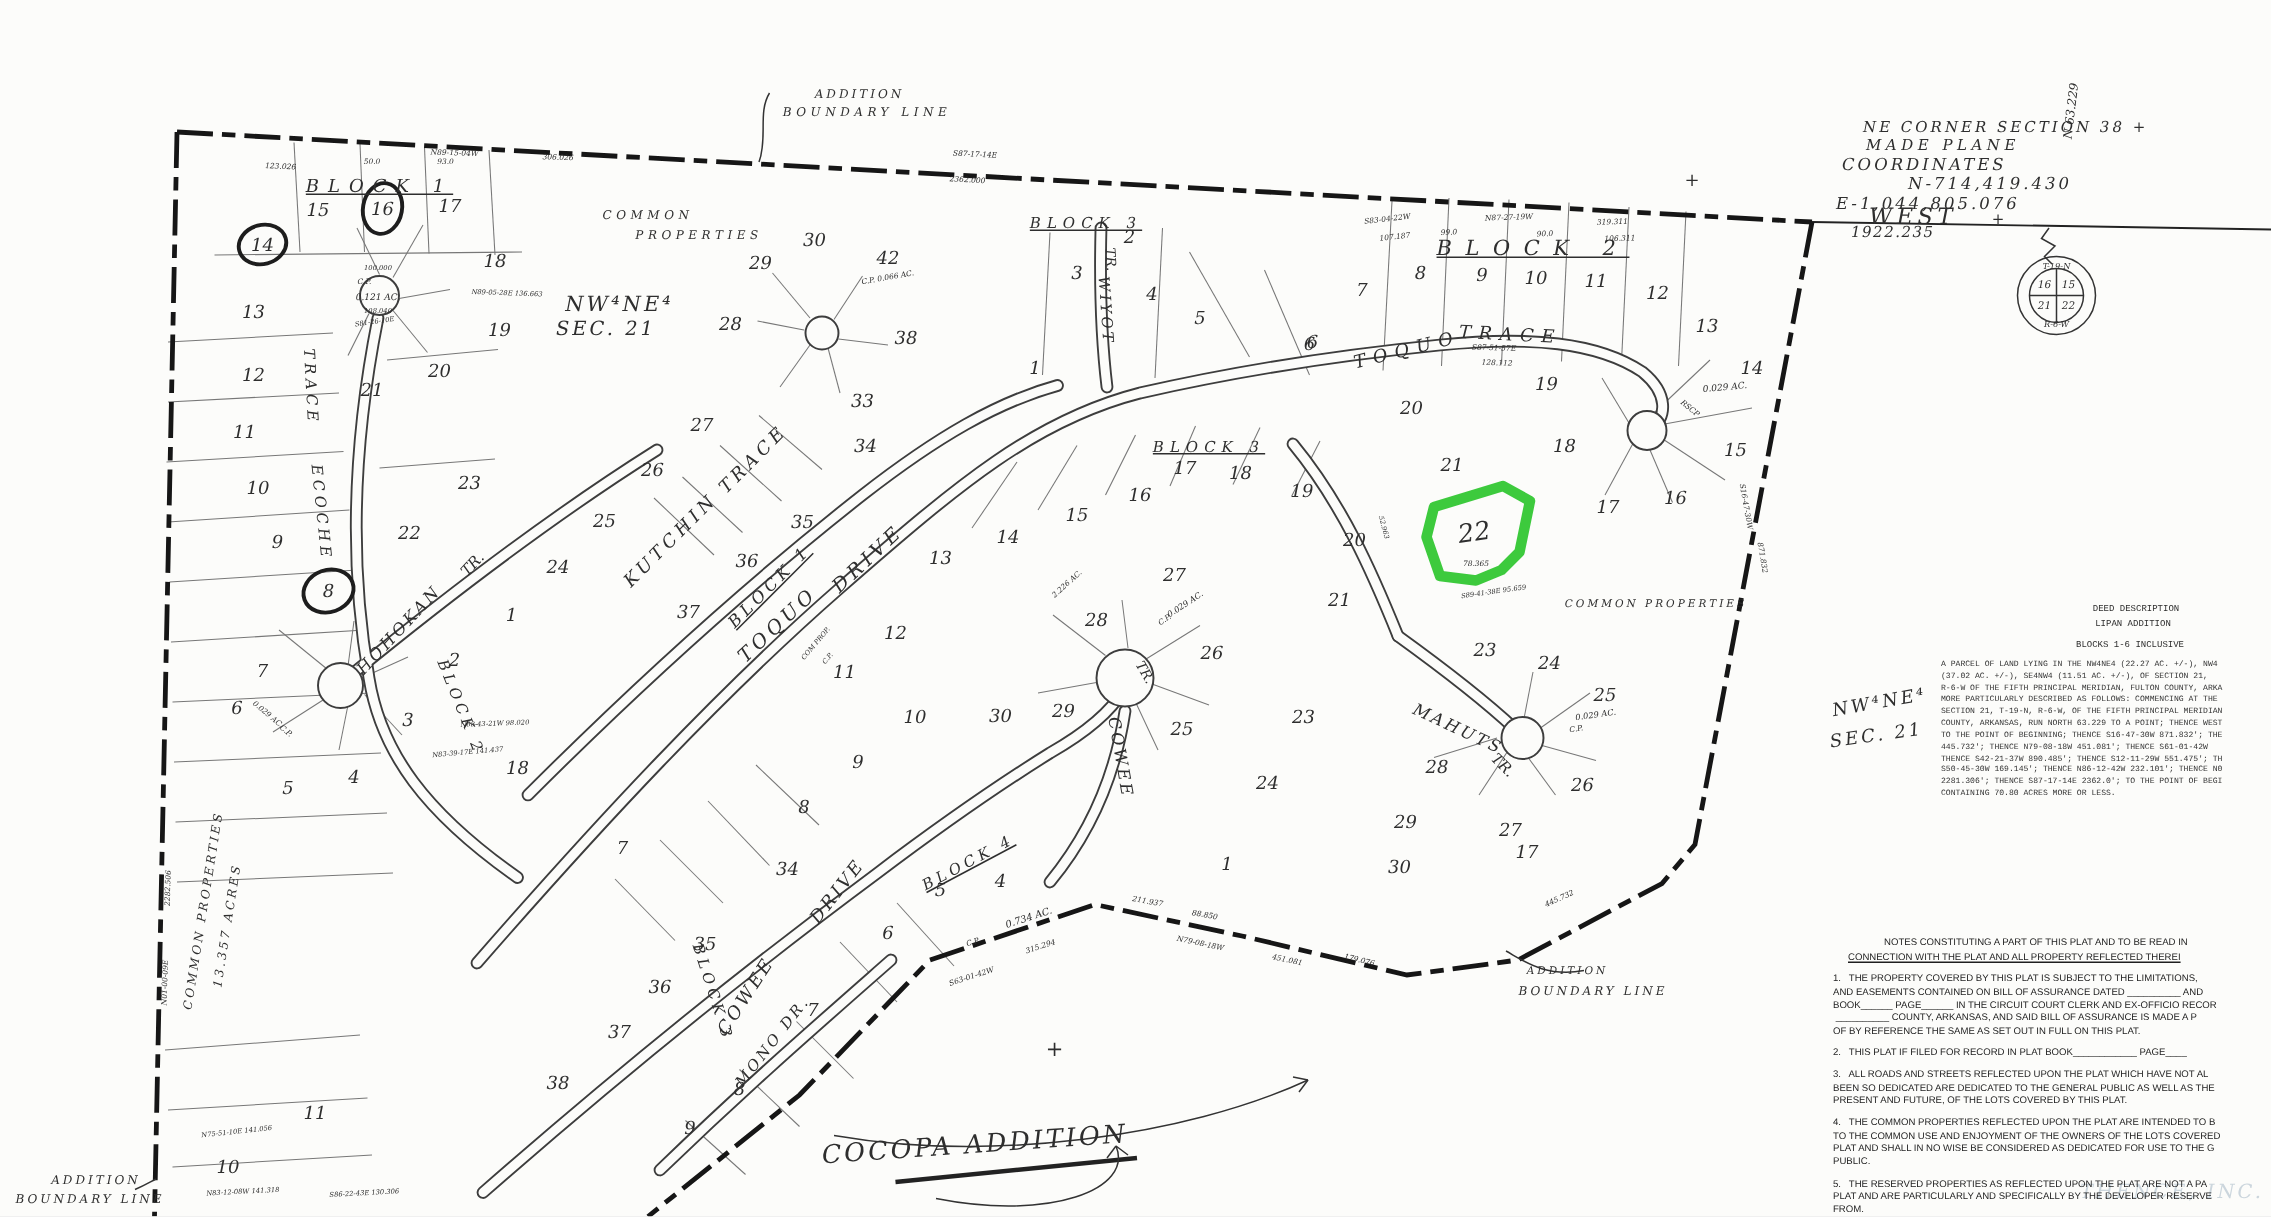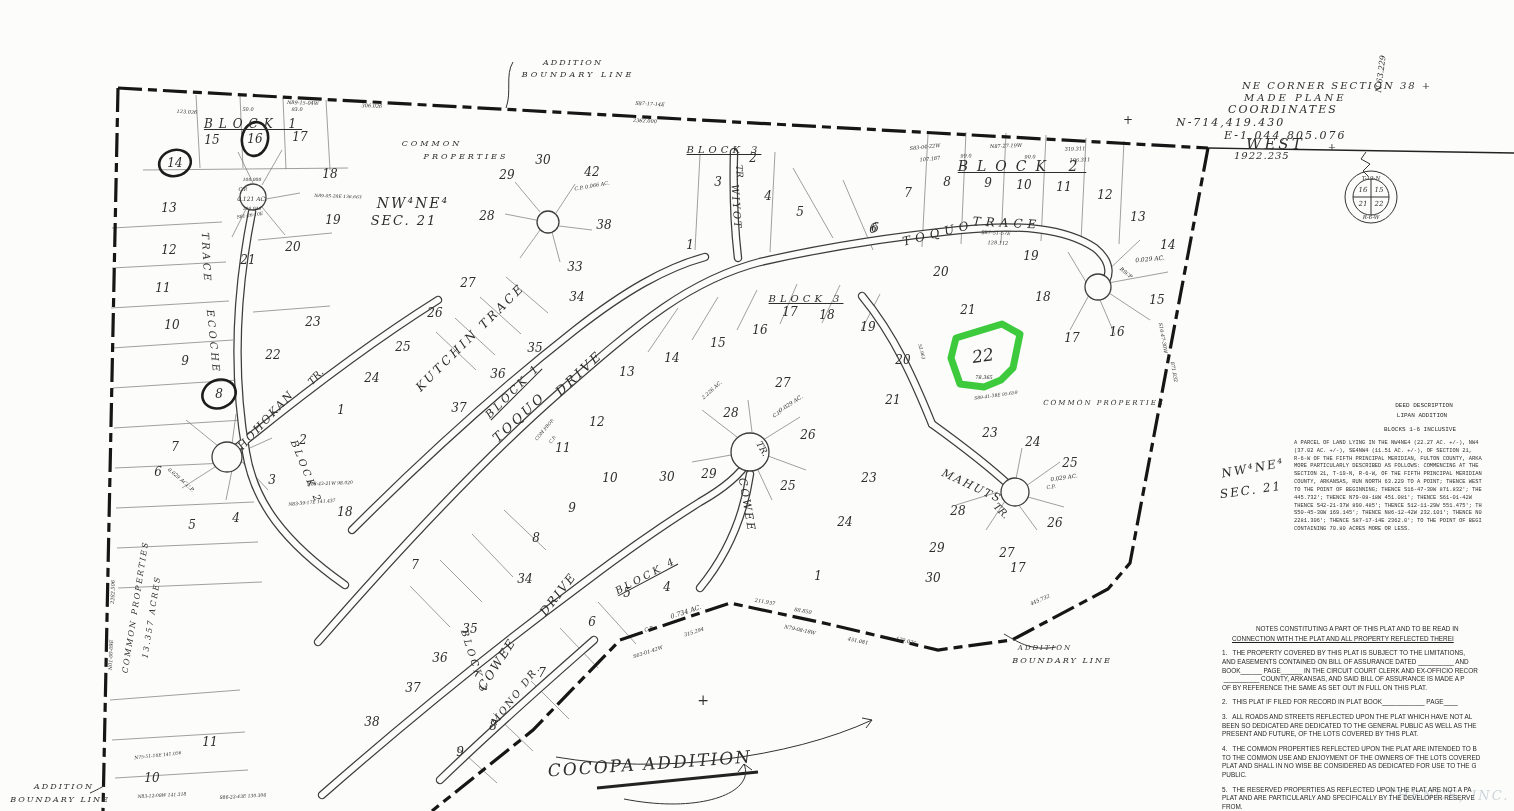--- a/index.html
+++ b/index.html
@@ -19,21 +19,21 @@
   #labels{position:absolute;left:0;top:0;width:100%;height:100%;z-index:2;}
   .lbl{position:absolute;white-space:nowrap;font-style:italic;line-height:1;
        font-family:"DejaVu Serif",serif;}
   .lbl.mono{font-style:normal;font-family:"Liberation Mono",monospace;}
   .abs{position:absolute;z-index:3;white-space:nowrap;}
   .hand{font-family:"DejaVu Serif",serif;font-style:italic;}
   
   .c1{left:1242px;top:80px;font-size:10px;letter-spacing:2px;}
   .c2{left:1244px;top:92px;font-size:10px;letter-spacing:3px;}
   .c3{left:1228px;top:103px;font-size:11px;letter-spacing:2px;}
-  .c4{left:1176px;top:116px;font-size:11px;letter-spacing:2px;}
+  .c4{left:1272px;top:116px;font-size:11px;letter-spacing:2px;}
   .c5{left:1224px;top:129px;font-size:11px;letter-spacing:2px;}
   .west-l{left:1246px;top:135px;font-size:15px;letter-spacing:3px;}
   .west-d{left:1234px;top:150px;font-size:10px;letter-spacing:1px;}
   .ntie{left:1374px;top:92px;font-size:8px;transform:rotate(-83deg);transform-origin:left top;}
   
   .sm{position:absolute;z-index:3;font-size:7px;font-family:"DejaVu Serif",serif;
       transform:translate(-50%,-50%);font-style:italic;}
   .sm.small{font-size:5.5px;}
   
   #deed-body{position:absolute;left:1294px;top:440px;width:240px;z-index:3;

